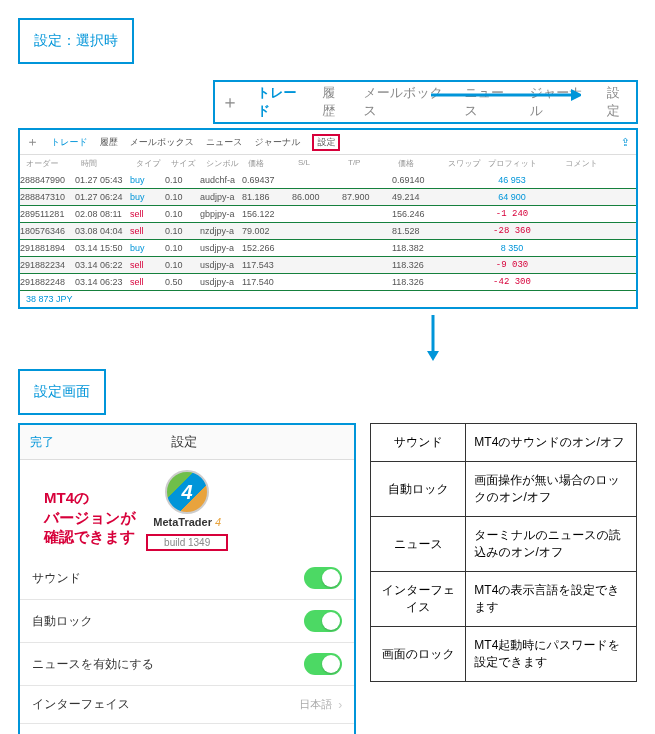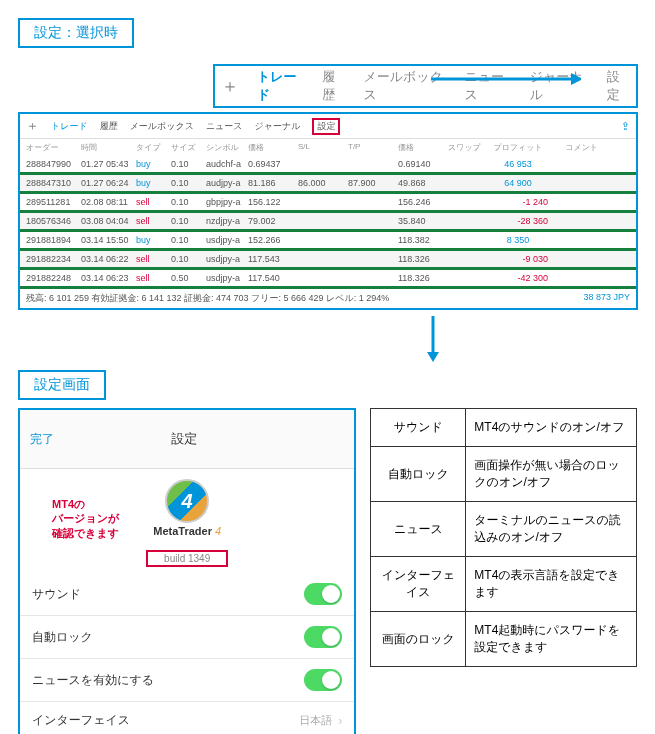--- a/index.html
+++ b/index.html
@@ -1,58 +1,58 @@
 <!DOCTYPE html>
 <html><head>
   <meta charset="utf-8">
   <style>
     * { box-sizing: border-box; margin: 0; padding: 0; }
     body { font-family: "Hiragino Sans", "Meiryo", sans-serif; font-size: 11px; background: #fff; padding: 18px; width: 655px; }
     
-    .title-box { border: 2px solid #0095d9; color: #0095d9; padding: 4px 14px; font-size: 14px; display: inline-block; font-weight: 500; }
+    .title-box { border: 2px solid #0095d9; color: #0095d9; padding: 12px 14px; font-size: 14px; display: inline-block; font-weight: 500; }
     
     .top-section { margin-top: 16px; }
     .tabs-highlight { border: 2px solid #0095d9; display: flex; align-items: center; padding: 2px 6px; margin-left: 195px; width: 425px; color: #888; font-size: 13px; gap: 18px; position: relative; }
     .tabs-highlight .plus { font-size: 18px; color: #888; }
     .tabs-highlight .active { color: #0095d9; font-weight: 600; }
     .tabs-highlight .arrow-right { position: absolute; right: 55px; top: 4px; }
     
     .trade-panel { border: 2px solid #0095d9; margin-top: 4px; width: 620px; font-size: 9px; color: #555; position: relative; }
     .trade-tabs { display: flex; gap: 12px; padding: 3px 6px; border-bottom: 1px solid #ddd; align-items: center; }
     .trade-tabs .plus { color: #888; font-size: 13px; }
     .trade-tabs .active { color: #0095d9; }
     .trade-tabs .boxed { border: 2px solid #d7003a; padding: 0 3px; }
     .trade-tabs .spacer { flex: 1; }
     .trade-tabs .export-icon { color: #0095d9; font-size: 11px; }
     
     .trade-header { display: grid; grid-template-columns: 55px 55px 35px 35px 42px 50px 50px 50px 50px 40px 60px 50px; padding: 3px 6px; color: #999; font-size: 8px; }
-    .trade-row { display: grid; grid-template-columns: 55px 55px 35px 35px 42px 50px 50px 50px 50px 40px 60px 50px; padding: 3px 6px; border-bottom: 3px solid #15803d; }
+    .trade-row { display: grid; grid-template-columns: 55px 55px 35px 35px 42px 50px 50px 50px 50px 40px 60px 50px; padding: 3px 0; border-bottom: 1px solid #15803d; }
     .trade-row.alt { background: #f5f5f5; }
     .buy { color: #0095d9; }
     .sell { color: #d7003a; }
     .profit-pos { color: #0095d9; text-align: center; }
-    .profit-neg { color: #d7003a; text-align: right; }
+    .profit-neg { color: #d7003a; text-align: center; font-family: Liberation Mono, monospace; }
     .trade-footer { padding: 3px 6px; display: flex; justify-content: space-between; font-weight: 500; }
     
     .arrow-down { text-align: center; margin: 6px 0 6px 210px; }
     
     .bottom-section { display: flex; gap: 14px; align-items: flex-start; margin-top: 8px; }
     
     .settings-panel { border: 2px solid #0095d9; width: 340px; background: #f7f7f7; }
-    .settings-header { display: flex; align-items: center; padding: 20px 10px; background: #fafafa; border-bottom: 1px solid #ddd; }
+    .settings-header { display: flex; align-items: center; padding: 8px 10px; background: #fafafa; border-bottom: 1px solid #ddd; }
     .settings-header .done { color: #0095d9; font-size: 12px; }
     .settings-header .title { flex: 1; text-align: center; font-size: 13px; color: #333; margin-left: -30px; }
     
     .app-icon-area { text-align: center; padding: 10px 0 6px; position: relative; background: #fff; }
     .mt-logo { display: inline-block; }
     .mt-name { color: #888; font-size: 11px; margin-top: 2px; }
     .mt-name b { color: #333; font-weight: 600; }
     .gold4 { color: #e8a33d; font-style: italic; }
-    .build-box { border: 2px solid #d7003a; padding: 1px 16px; font-size: 10px; color: #888; display: inline-block; margin-top: 13px; }
-    .version-label { position: absolute; left: 32px; top: 28px; color: #d7003a; font-size: 11px; font-weight: 600; text-align: left; line-height: 1.3; }
+    .build-box { border: 2px solid #d7003a; padding: 1px 16px; font-size: 10px; color: #888; display: inline-block; margin-top: 6px; }
+    .version-label { position: absolute; left: 24px; top: 28px; color: #d7003a; font-size: 15px; font-weight: 600; text-align: left; line-height: 1.3; }
     
     .setting-row { display: flex; align-items: center; padding: 10px 12px; border-bottom: 1px solid #e5e5e5; background: #fff; font-size: 12px; color: #333; }
     .setting-row .label { flex: 1; }
     .setting-row .value { color: #aaa; font-size: 11px; }
     .toggle { width: 38px; height: 22px; background: #4cd964; border-radius: 11px; position: relative; }
     .toggle::after { content: ''; position: absolute; width: 18px; height: 18px; background: #fff; border-radius: 50%; top: 2px; right: 2px; box-shadow: 0 1px 2px rgba(0,0,0,0.2); }
     
     .desc-table { border-collapse: collapse; width: 268px; margin-top: 0; }
     .desc-table td { border: 1px solid #333; padding: 10px 8px; font-size: 12px; vertical-align: middle; }
     .desc-table td:first-child { text-align: center; width: 95px; }
@@ -102,21 +102,21 @@
       <span>オーダー</span>
       <span>時間</span>
       <span>タイプ</span>
       <span>サイズ</span>
       <span>シンボル</span>
       <span>価格</span>
       <span>S/L</span>
       <span>T/P</span>
       <span>価格</span>
       <span>スワップ</span>
-      <span style="text-align:center">プロフィット</span>
+      <span style="text-align:left">プロフィット</span>
       <span style="text-align:right">コメント</span>
     </div>
     <div id="trade-rows">
         <div class="trade-row">
           <span>288847990</span>
           <span>01.27 05:43</span>
           <span class="buy">buy</span>
           <span>0.10</span>
           <span>audchf-a</span>
           <span>0.69437</span>
@@ -129,21 +129,21 @@
         </div>
         <div class="trade-row alt">
           <span>288847310</span>
           <span>01.27 06:24</span>
           <span class="buy">buy</span>
           <span>0.10</span>
           <span>audjpy-a</span>
           <span>81.186</span>
           <span>86.000</span>
           <span>87.900</span>
-          <span>49.868</span>
+          <span>49.214</span>
           <span></span>
           <span class="profit-pos">64 900</span>
           <span></span>
         </div>
         <div class="trade-row">
           <span>289511281</span>
           <span>02.08 08:11</span>
           <span class="sell">sell</span>
           <span>0.10</span>
           <span>gbpjpy-a</span>
@@ -157,21 +157,21 @@
         </div>
         <div class="trade-row alt">
           <span>180576346</span>
           <span>03.08 04:04</span>
           <span class="sell">sell</span>
           <span>0.10</span>
           <span>nzdjpy-a</span>
           <span>79.002</span>
           <span></span>
           <span></span>
-          <span>35.840</span>
+          <span>81.528</span>
           <span></span>
           <span class="profit-neg">-28 360</span>
           <span></span>
         </div>
         <div class="trade-row">
           <span>291881894</span>
           <span>03.14 15:50</span>
           <span class="buy">buy</span>
           <span>0.10</span>
           <span>usdjpy-a</span>
@@ -206,21 +206,20 @@
           <span>117.540</span>
           <span></span>
           <span></span>
           <span>118.326</span>
           <span></span>
           <span class="profit-neg">-42 300</span>
           <span></span>
         </div>
       </div>
     <div class="trade-footer">
-      <span>残高: 6 101 259 有効証拠金: 6 141 132 証拠金: 474 703 フリー: 5 666 429 レベル: 1 294%</span>
       <span class="profit-pos">38 873  JPY</span>
     </div>
   </div>
 </div>
 
 
 <div class="arrow-down">
   <svg width="18" height="46">
       <line x1="9" y1="0" x2="9" y2="36" stroke="#0095d9" stroke-width="3"></line>
       <polygon points="3,36 15,36 9,46" fill="#0095d9"></polygon>

